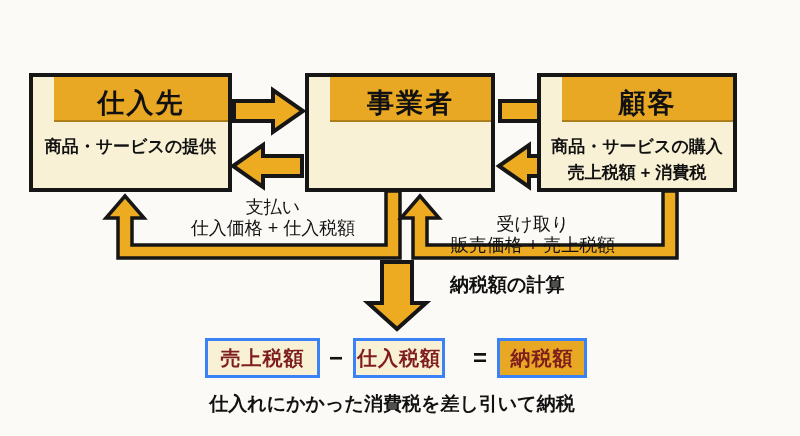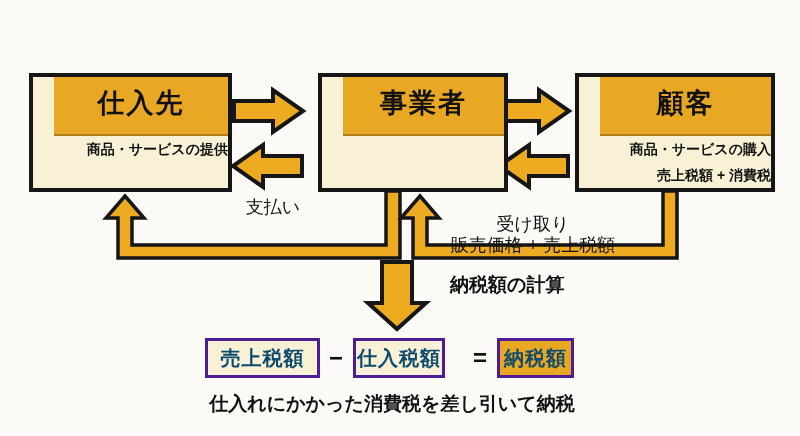--- a/index.html
+++ b/index.html
@@ -5,51 +5,51 @@
   * { margin:0; padding:0; box-sizing:border-box; }
   html,body { width:800px; height:436px; overflow:hidden; }
   body { font-family:"Liberation Sans","DejaVu Sans",sans-serif; background:#fbfaf6; }
   .canvas { position:relative; width:800px; height:436px; background:#fbfaf6; }
   svg.overlay { position:absolute; left:0; top:0; width:800px; height:436px; }
 
   .box { position:absolute; border:4px solid #161616; background:#f8f1d5; }
   .box-header {
     background:#e9a824; color:#111;
     font-weight:800; font-size:27px; letter-spacing:2px;
-    text-align:center; height:59px; line-height:53px;
+    text-align:center; height:45px; line-height:53px;
     border-bottom:2px solid rgba(100,75,15,0.45);
     margin-left:21px;
   }
   .box-body {
-    text-align:right; font-weight:800; font-size:14px; color:#111;
-    padding-top:0; line-height:26px;
+    text-align:center; font-weight:800; font-size:17px; color:#111;
+    padding-top:12px; line-height:26px;
   }
   .box-supplier { left:29px;  top:73px; width:203px; height:119px; }
-  .box-business { left:318px; top:73px; width:190px; height:119px; }
-  .box-customer { left:575px; top:73px; width:200px; height:119px; }
+  .box-business { left:305px; top:73px; width:190px; height:119px; }
+  .box-customer { left:537px; top:73px; width:200px; height:119px; }
 
   .flow-label {
     position:absolute; text-align:center; font-weight:400;
     font-size:18px; line-height:21px; color:#111; white-space:nowrap;
     transform:translateX(-50%);
   }
   .label-payment { left:273px; top:197px; }
   .label-receipt { left:533px; top:214px; }
   .label-calc    { position:absolute; left:420px; top:272px; font-weight:800; font-size:19px; color:#111; white-space:nowrap;margin-left:30px; }
 
   .formula-box {
     position:absolute; top:338px; height:40px;
-    border:3px solid #4c1d95; background:#f8f1d5;
-    font-weight:800; font-size:20px; color:#0c4a6e;
+    border:3px solid #3b82f6; background:#f8f1d5;
+    font-weight:800; font-size:20px; color:#7f1d1d;
     display:flex; align-items:center; justify-content:center;
     letter-spacing:1px;
   }
   .fx-sales    { left:205px; width:115px; }
   .fx-purchase { left:353px; width:92px; }
-  .fx-due      { left:497px; width:77px; background:#e9a824; }
+  .fx-due      { left:497px; width:90px; background:#e9a824; }
   .fx-op {
     position:absolute; top:344px; font-weight:800; font-size:24px; color:#111;
     transform:translateX(-50%);
   }
   .fx-minus  { left:336px; }
   .fx-equals { left:480px; }
 
   .caption {
     position:absolute; left:392px; top:391px; transform:translateX(-50%);
     font-weight:800; font-size:19px; color:#111; white-space:nowrap;
@@ -91,20 +91,21 @@
   <div class="box box-customer">
     <div class="box-header">顧客</div>
     <div class="box-body">
       <div>商品・サービスの購入</div>
       <div>売上税額 + 消費税</div>
     </div>
   </div>
 
   <div class="flow-label label-payment">
     <div>支払い</div>
+    <div>仕入価格 + 仕入税額</div>
   </div>
   <div class="flow-label label-receipt">
     <div>受け取り</div>
     <div>販売価格 + 売上税額</div>
   </div>
   <div class="label-calc">納税額の計算</div>
 
   <div class="formula-box fx-sales">売上税額</div>
   <div class="fx-op fx-minus">−</div>
   <div class="formula-box fx-purchase">仕入税額</div>

